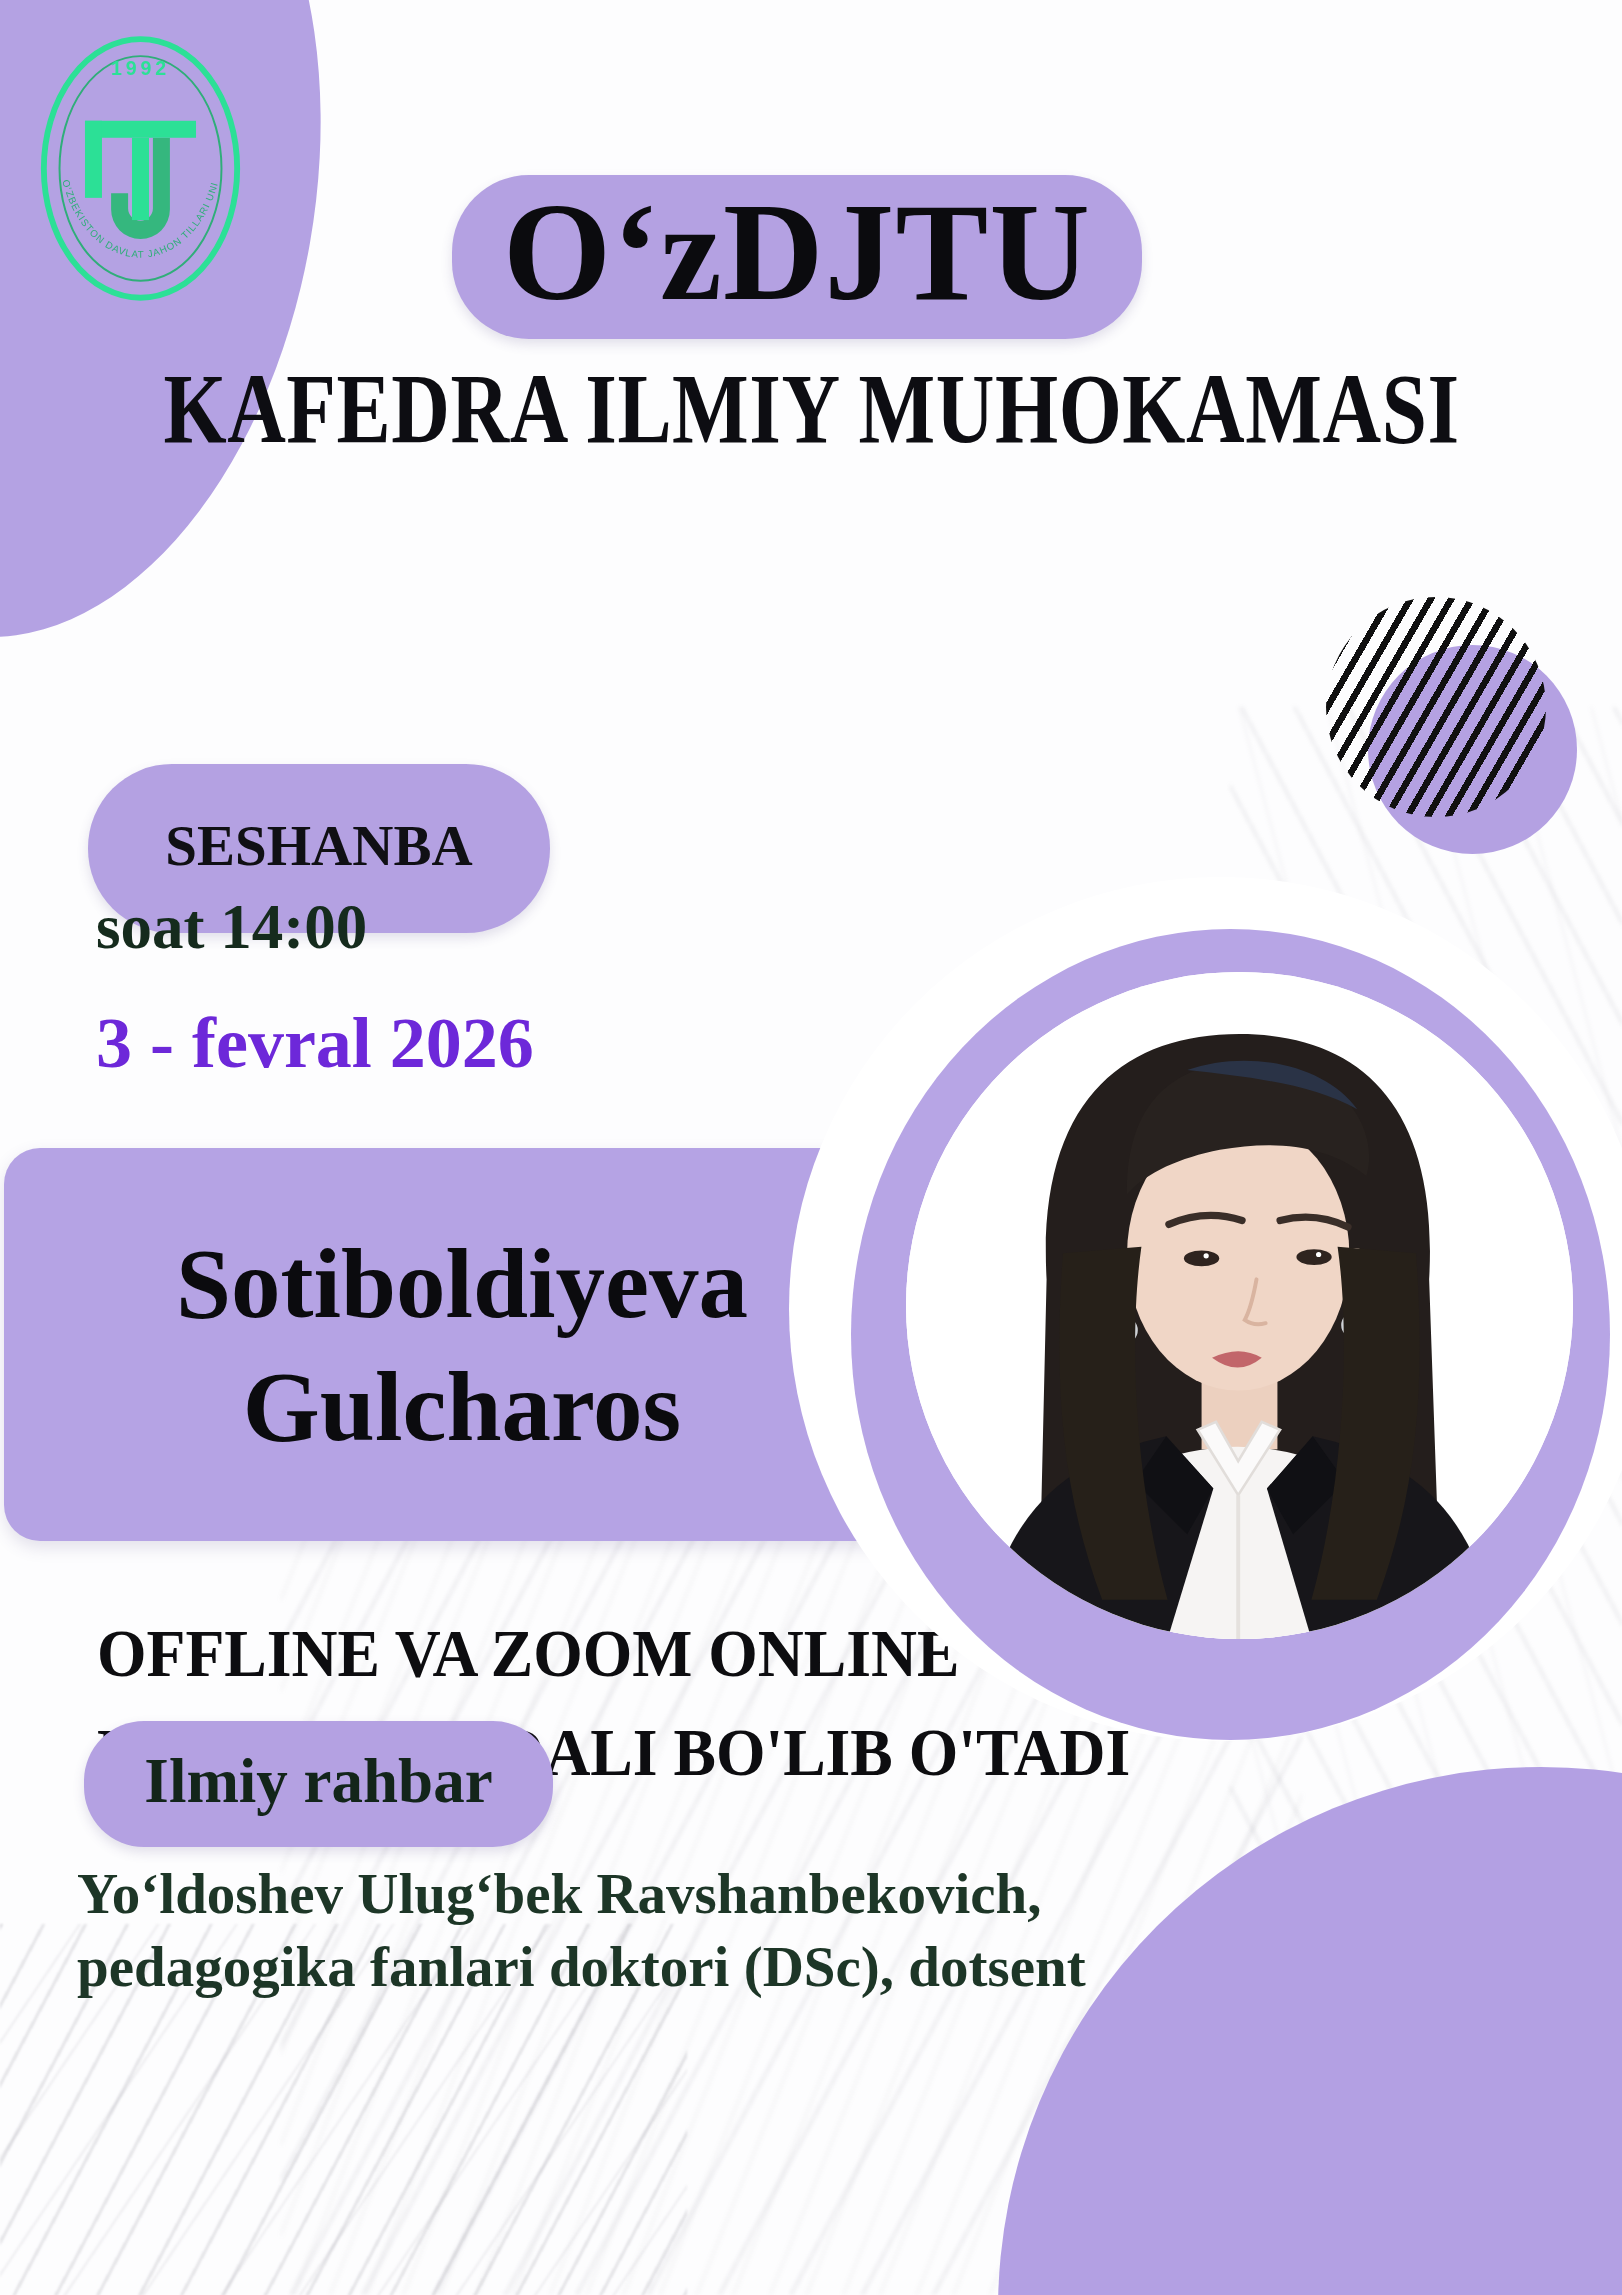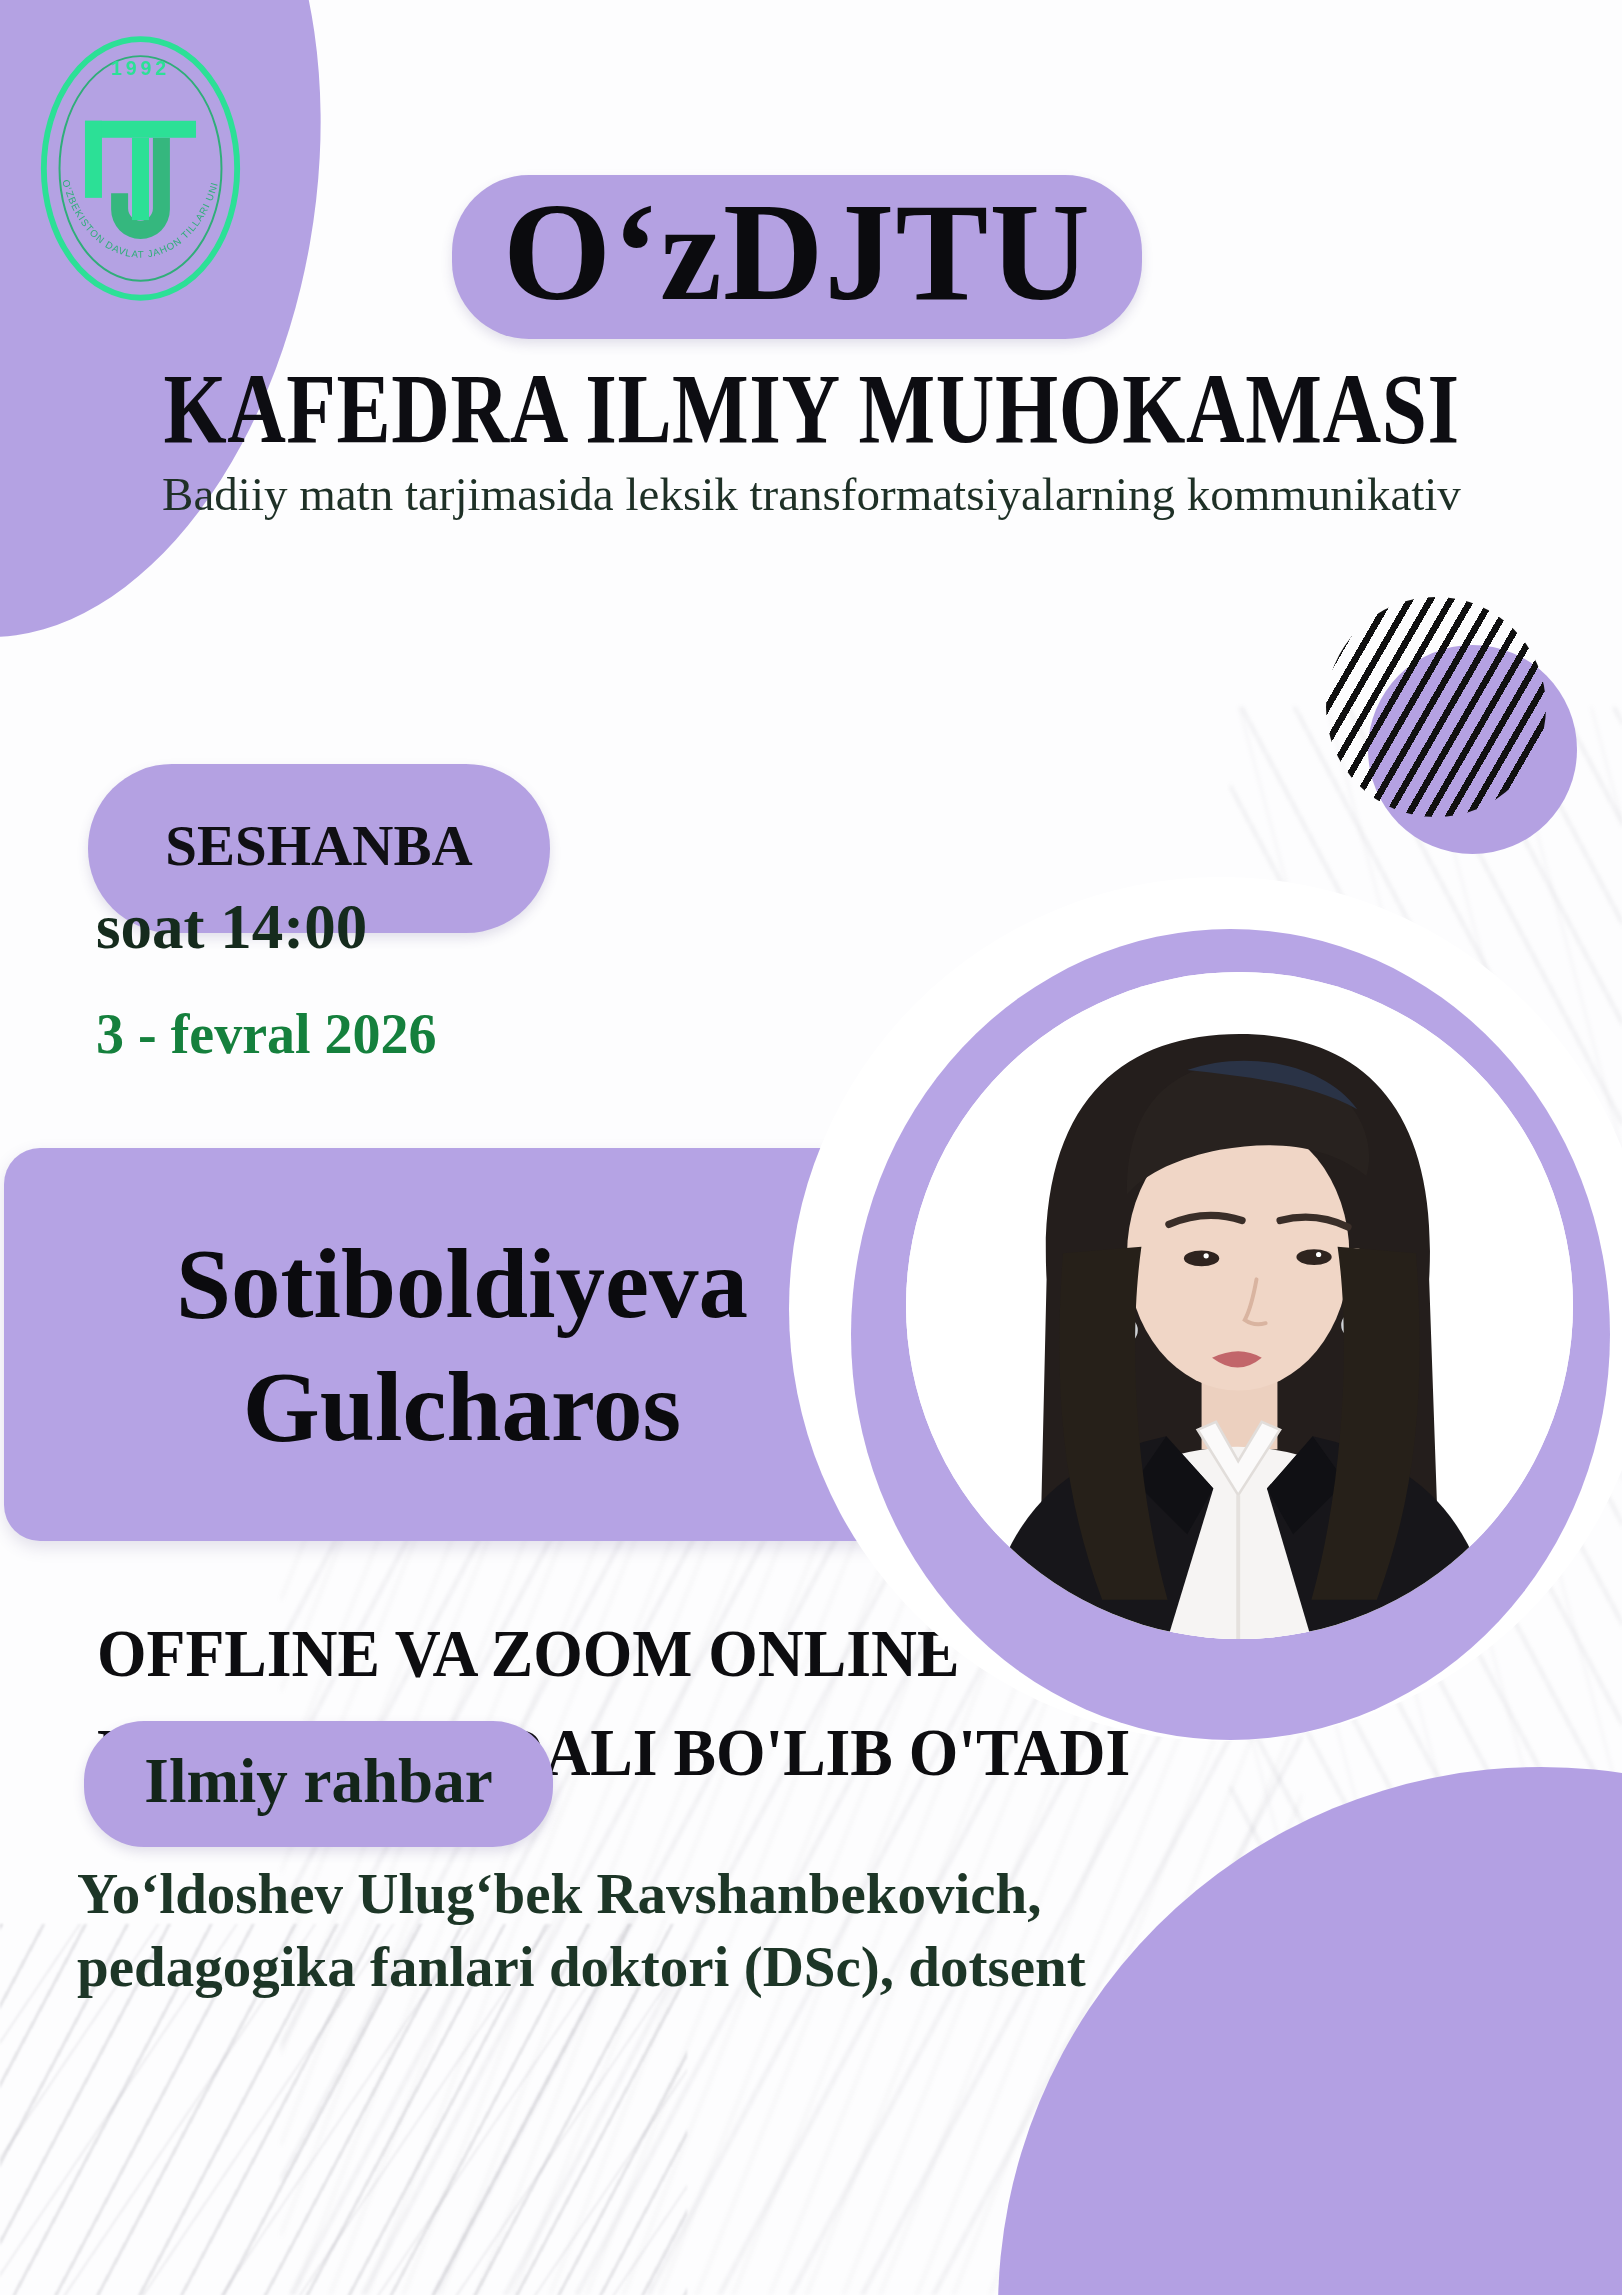--- a/index.html
+++ b/index.html
@@ -70,21 +70,21 @@
     background:repeating-linear-gradient(120deg,#101010 0 6.5px, transparent 6.5px 17.7px);
   }
   .badge-seshanba{left:88px;top:764px;width:462px;height:169px;border-radius:84px;z-index:2;}
   .badge-seshanba span{font-size:57px;color:#101014;padding-bottom:6.5px;}
   .time-text{
     position:absolute;z-index:2;left:96px;top:891px;
     font-size:63px;font-weight:700;color:#152b1d;
   }
   .date-text{
     position:absolute;z-index:2;left:96px;top:1002px;
-    font-size:56px;font-weight:700;color:#15803d;
+    font-size:72px;font-weight:700;color:#6d28d9;
   }
   .name-banner{
     position:absolute;z-index:3;left:3.9px;top:1148px;width:949px;height:393px;
     background:#b5a3e4;border-radius:36px;
     display:flex;flex-direction:column;align-items:center;justify-content:center;
     box-shadow:0 6.5px 15.7px rgba(80,66,130,0.15);
   }
   .name-banner span{
     display:block;font-size:99px;font-weight:700;color:#0b0b0e;
     line-height:123px;white-space:nowrap;transform:translateX(-16.4px);
@@ -145,21 +145,20 @@
       <rect x="75" y="140" width="26" height="118" fill="#2ce096"></rect>
       <rect x="147" y="166" width="26" height="126" fill="#2ce096"></rect>
     </g>
   </svg>
 
   <div class="badge badge-ozdjtu">
     <span>O‘zDJTU</span>
   </div>
   <div class="heading">KAFEDRA ILMIY MUHOKAMASI</div>
   <div class="subtitle">
-    <div>Badiiy matn tarjimasida leksik transformatsiyalarning kommunikativ</div>
   </div>
 
   <div class="deco-purple-circle"></div>
   <div class="deco-striped-circle"></div>
 
   <div class="badge badge-seshanba">
     <span>SESHANBA</span>
   </div>
   <div class="time-text">soat 14:00</div>
   <div class="date-text">3 - fevral 2026</div>

